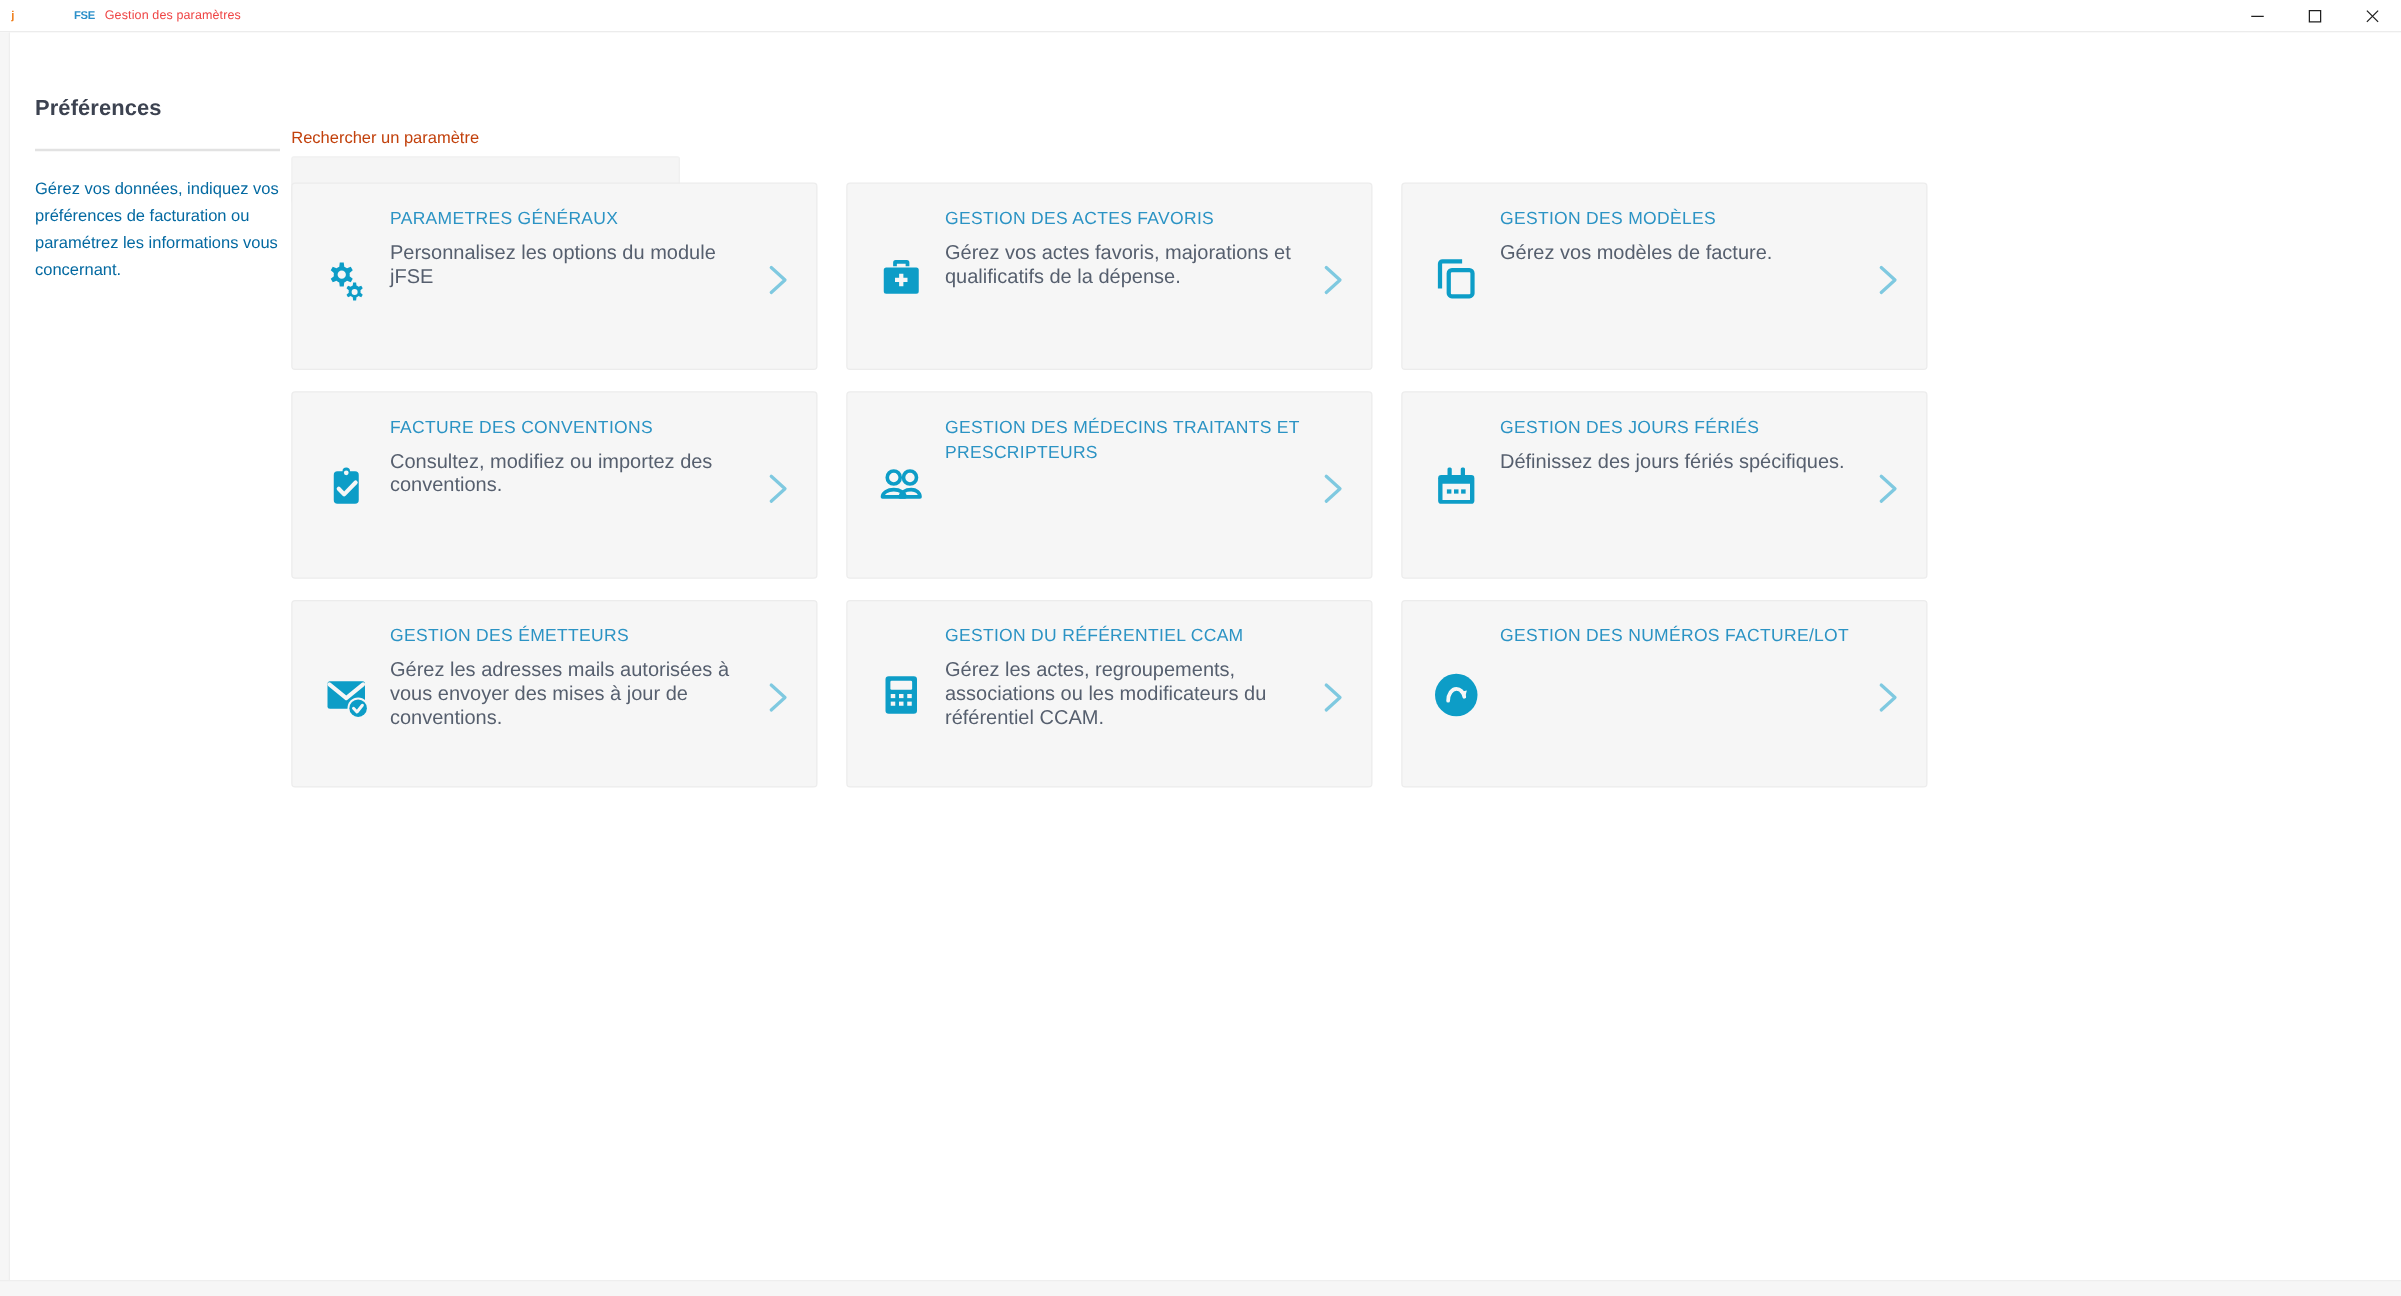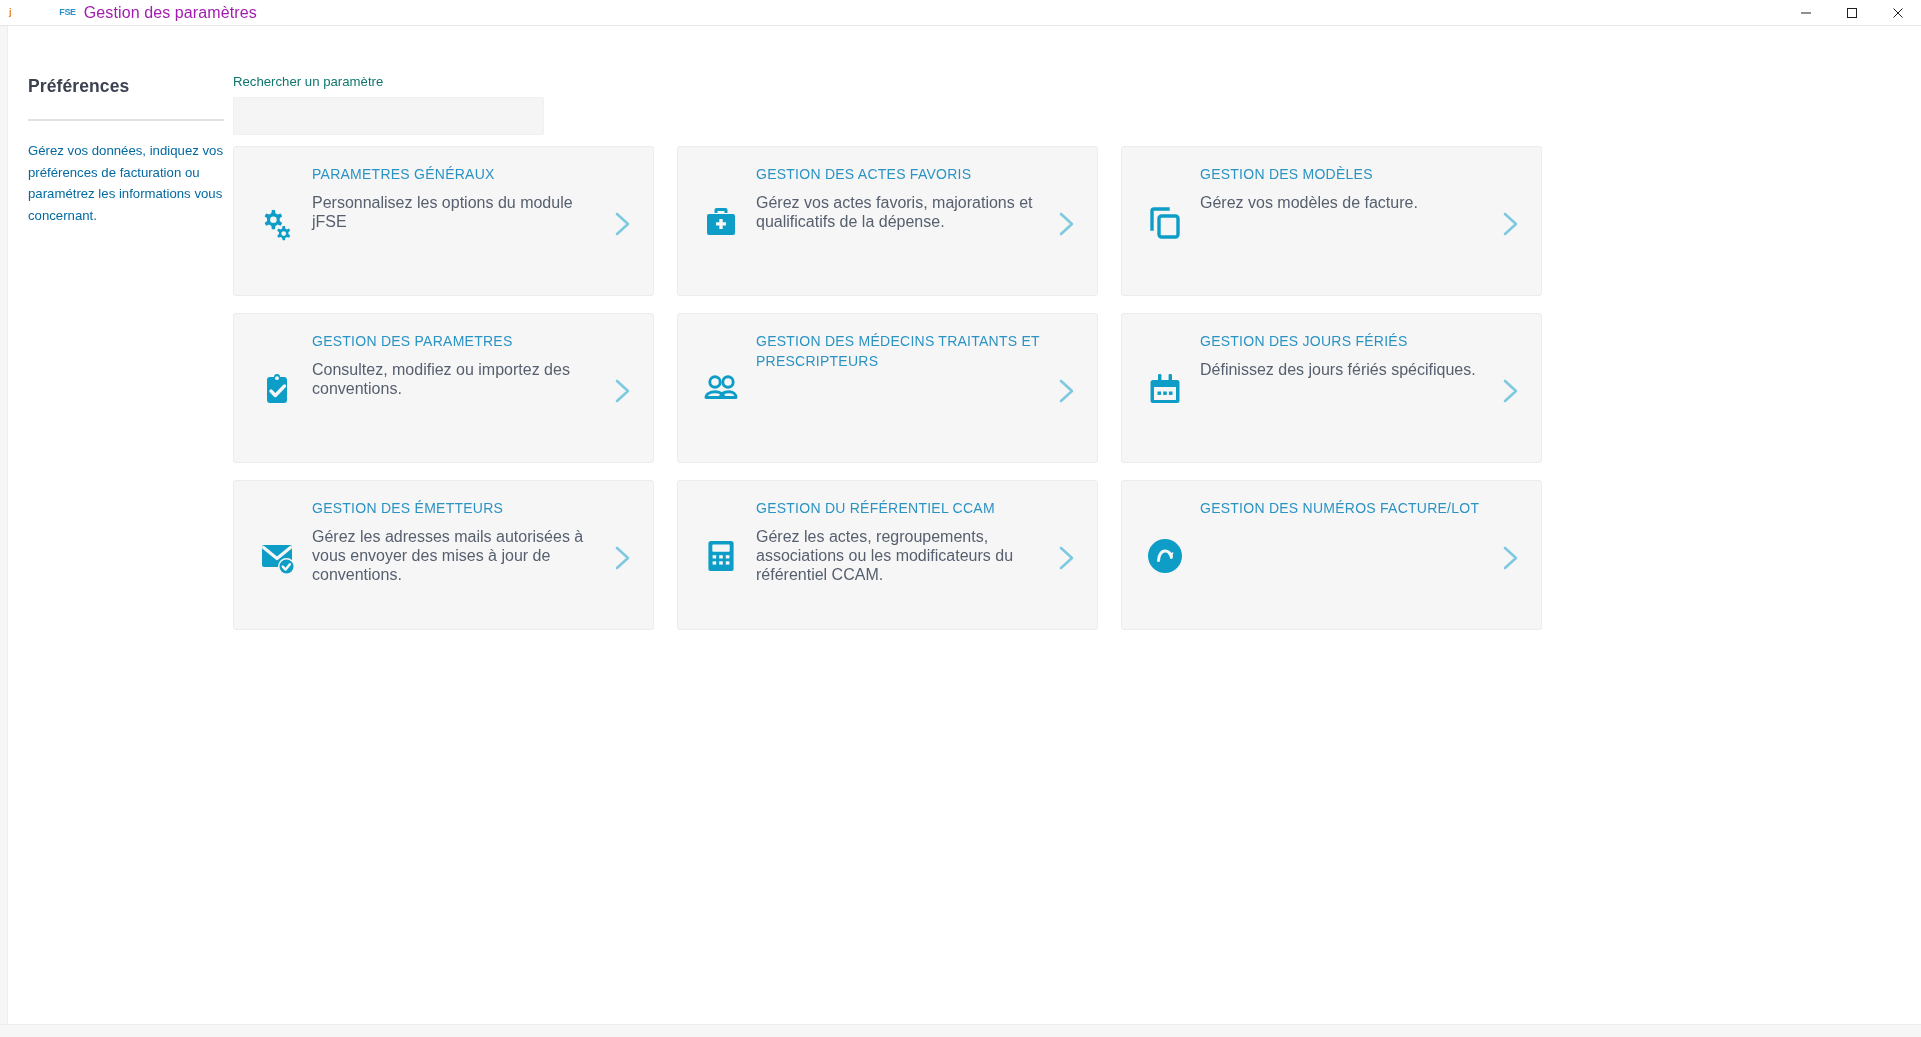--- a/index.html
+++ b/index.html
@@ -23,21 +23,21 @@
   .tb-logo {
     margin-left: 9px; margin-right: 8px;
     font-size: 9px; font-weight: bold;
     letter-spacing: -0.3px;
     white-space: nowrap;
     line-height: 1;
   }
   .tb-logo .j { color: #ef7d1a; }
   .tb-logo .fse { color: #2b8fc9; padding-left: 48px; }
   .tb-title {
-    font-size: 16px; color: #a21caf;
+    font-size: 10px; color: #ef4444;
     letter-spacing: 0.1px;
   }
   .tb-spacer { flex: 1 1 auto; }
   .tb-btn {
     width: 46px; height: 26px;
     display: flex; align-items: center; justify-content: center;
     color: #202020;
   }
   .tb-btn svg { display: block; }
 
@@ -91,22 +91,23 @@
     color: #0369a1;
   }
 
   
   .search-wrap {
     position: absolute; left: 233px; top: 48px;
     width: 311px;
   }
   .search-label {
     font-size: 13.2px;
-    color: #0f766e;
+    color: #c2410c;
     margin-bottom: 8px;
+    margin-top: 28px;
   }
   .search-input {
     display: block;
     width: 311px; height: 38px;
     background: #f5f5f5;
     border: 1px solid #f0f0f0;
     border-radius: 2px;
     font-family: "Liberation Sans", sans-serif;
     font-size: 13.5px;
     color: #3c4250;
@@ -272,21 +273,21 @@
 
     <div class="card">
       <div class="card-icon">
         <svg width="46" height="46" viewBox="0 0 46 46">
           <path d="M26 11h4a3 3 0 0 1 3 3v20a3 3 0 0 1-3 3H16a3 3 0 0 1-3-3V14a3 3 0 0 1 3-3h4a3 3 0 0 1 6 0z" fill="currentColor"></path>
           <circle cx="23" cy="12.2" r="1.9" fill="#f6f6f6"></circle>
           <path d="M17 25l4.3 4.5L30.5 20" fill="none" stroke="#f6f6f6" stroke-width="3.3" stroke-linecap="round" stroke-linejoin="round"></path>
         </svg>
       </div>
       <div class="card-text">
-        <div class="card-title">GESTION DES PARAMETRES</div>
+        <div class="card-title">FACTURE DES CONVENTIONS</div>
         <div class="card-desc">Consultez, modifiez ou importez des conventions.</div>
       </div>
       <div class="card-chevron">
         <svg width="22" height="30" viewBox="0 0 22 30">
             <path d="M5 5l11 10L5 25" fill="none" stroke="currentColor" stroke-width="2.6" stroke-linecap="round" stroke-linejoin="round"></path>
           </svg>
       </div>
     </div>
 
     <div class="card">

